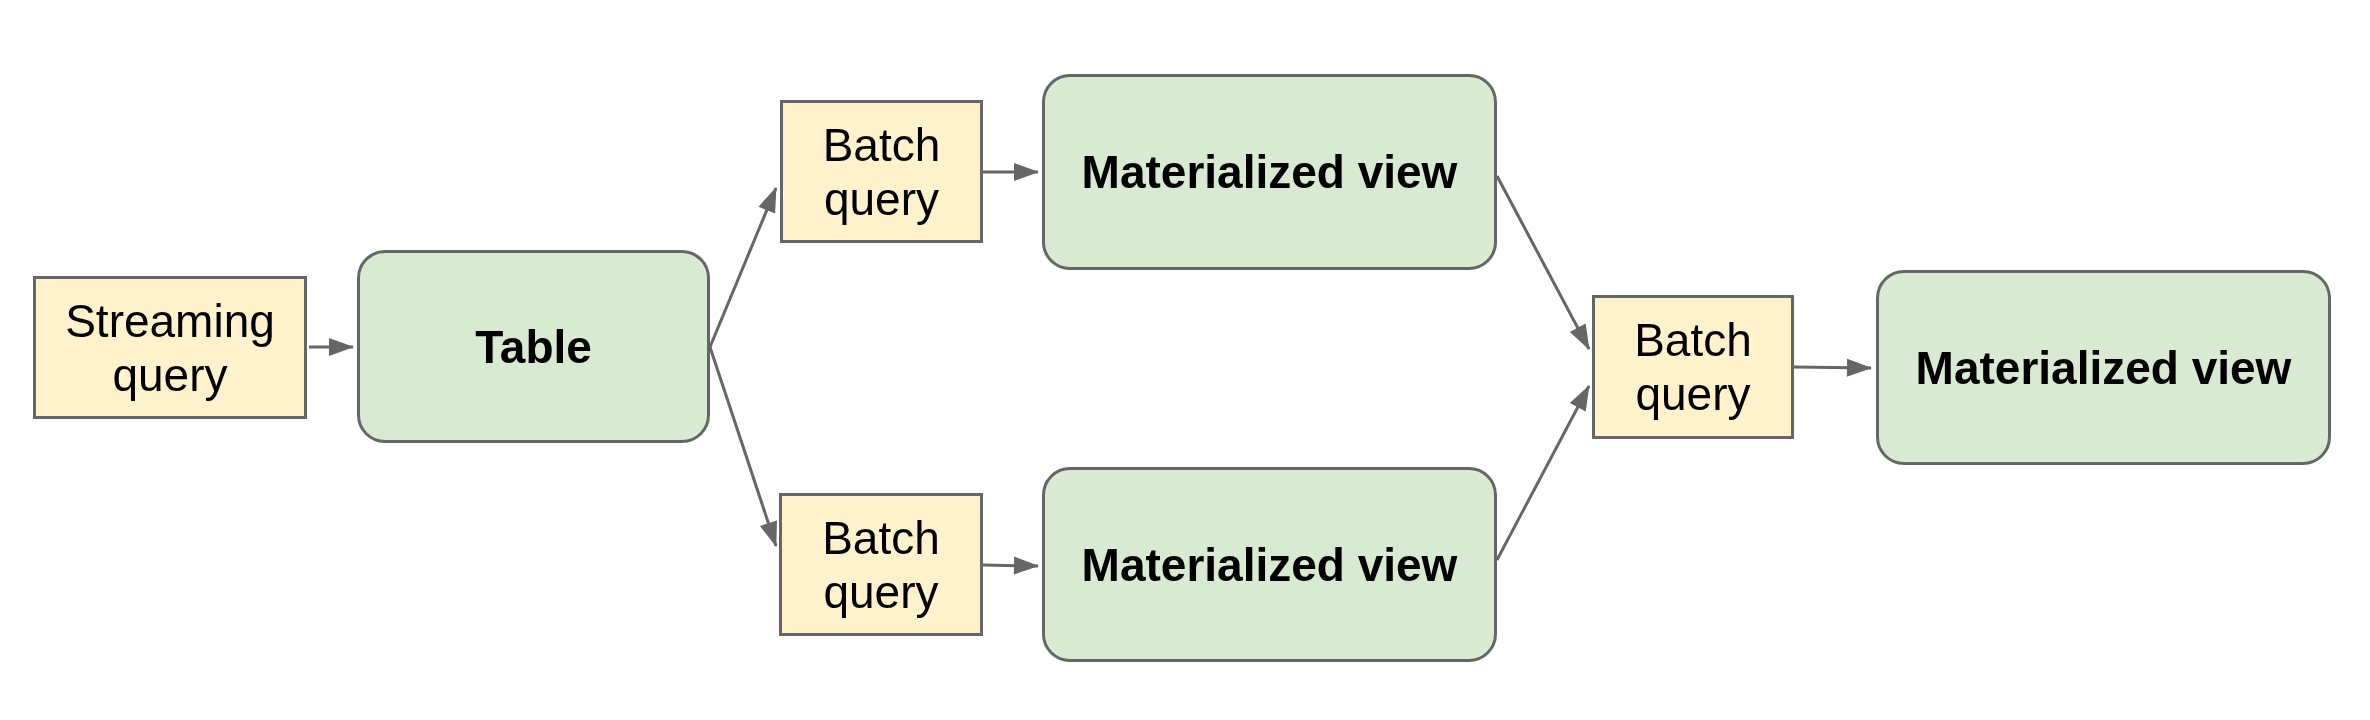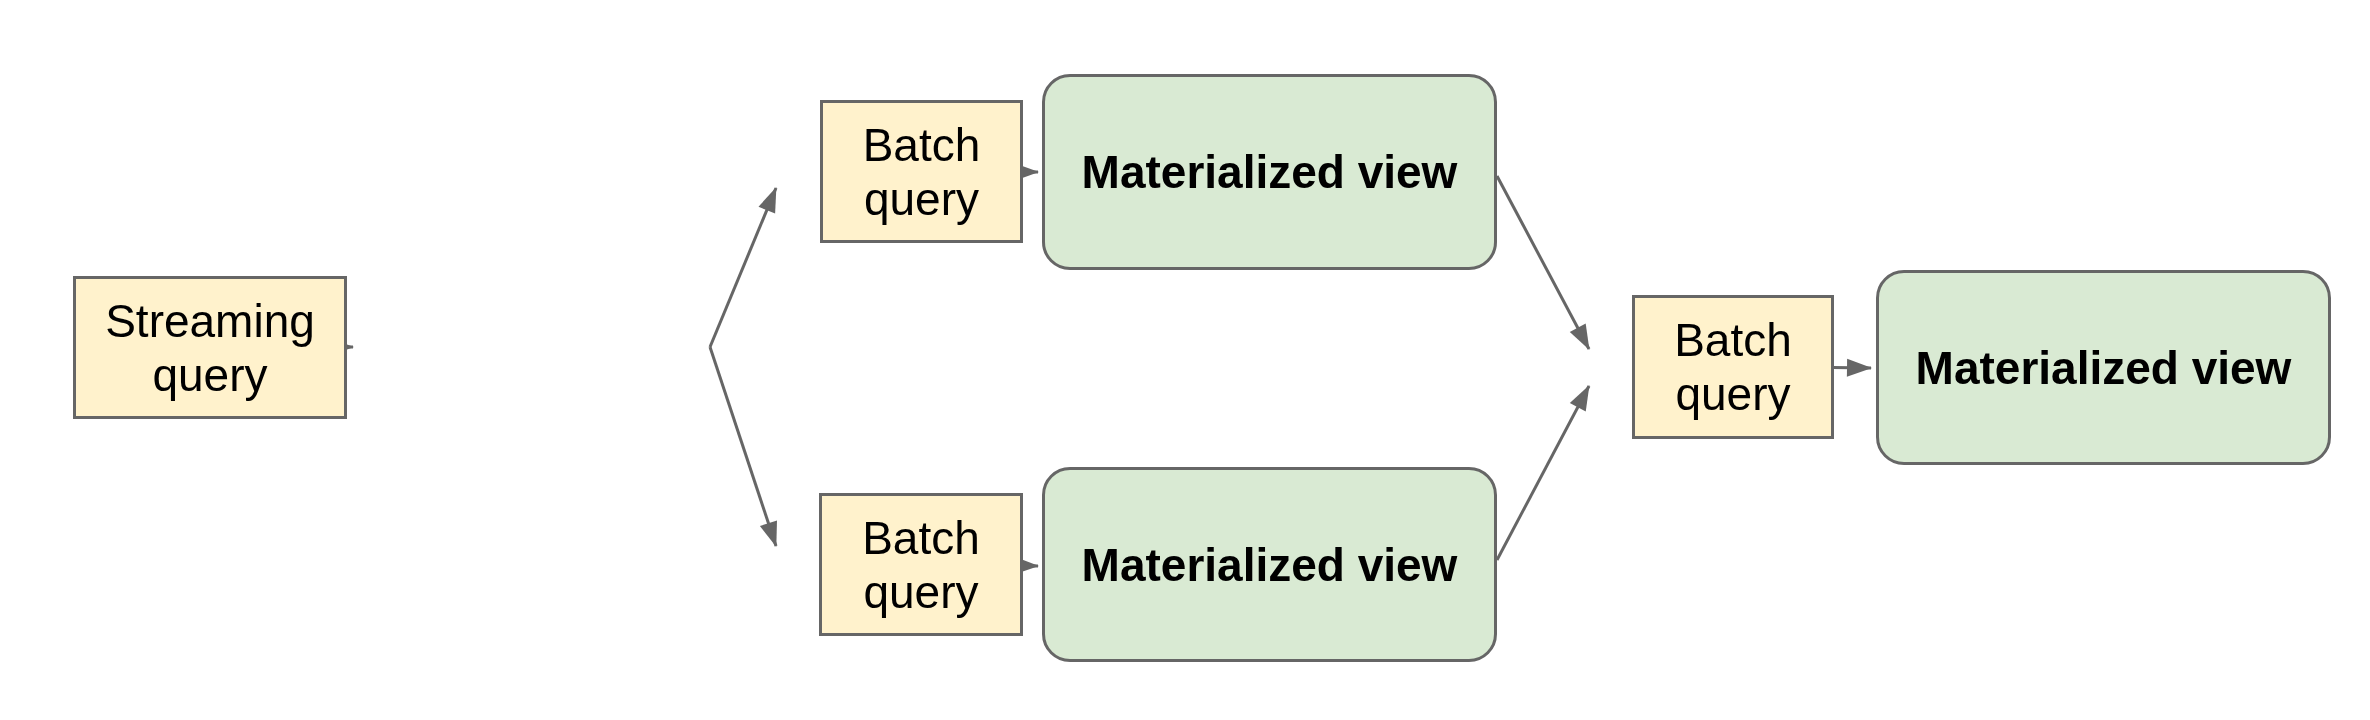--- a/index.html
+++ b/index.html
@@ -37,21 +37,20 @@
     align-items: center;
     justify-content: center;
     text-align: center;
     border: 3px solid var(--stroke, #666666);
     color: var(--text, #000000);
     font-size: 46px;
     line-height: 54px;
   }
   .node.query {
     background: var(--query_fill, #fff2cc);
-    margin-left: 40px;
   }
   .node.view {
     background: var(--view_fill, #d9ead3);
     border-radius: 28px;
     font-weight: bold;
   }
   .label {
     display: block;
     padding: 0 6px;
   }
@@ -83,20 +82,23 @@
     <line class="edge" x1="983" y1="565" x2="1038" y2="566" marker-end="url(#arrow)"></line>
     <line class="edge" x1="1497" y1="176" x2="1589" y2="349" marker-end="url(#arrow)"></line>
     <line class="edge" x1="1497" y1="560" x2="1589" y2="386" marker-end="url(#arrow)"></line>
     <line class="edge" x1="1794" y1="367" x2="1871" y2="368" marker-end="url(#arrow)"></line>
   </svg>
 
   <div class="node query n-streaming">
     <span class="label">Streaming query</span>
   </div>
 
+  <div class="node view n-table">
+    <span class="label">Table</span>
+  </div>
 
   <div class="node query n-batch-top">
     <span class="label">Batch query</span>
   </div>
 
   <div class="node view n-mv-top">
     <span class="label">Materialized view</span>
   </div>
 
   <div class="node query n-batch-bottom">

